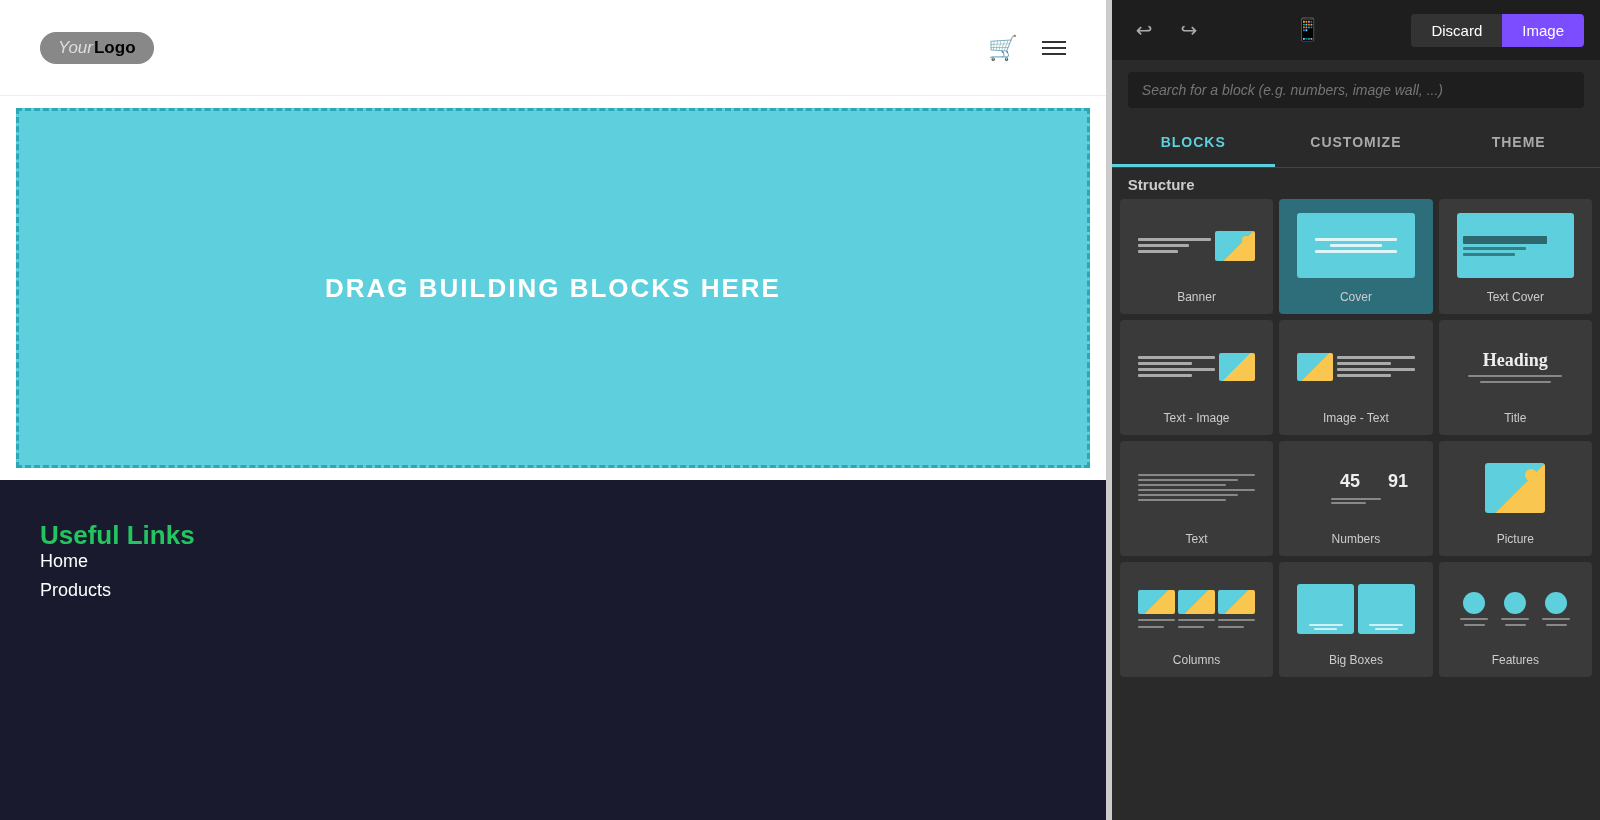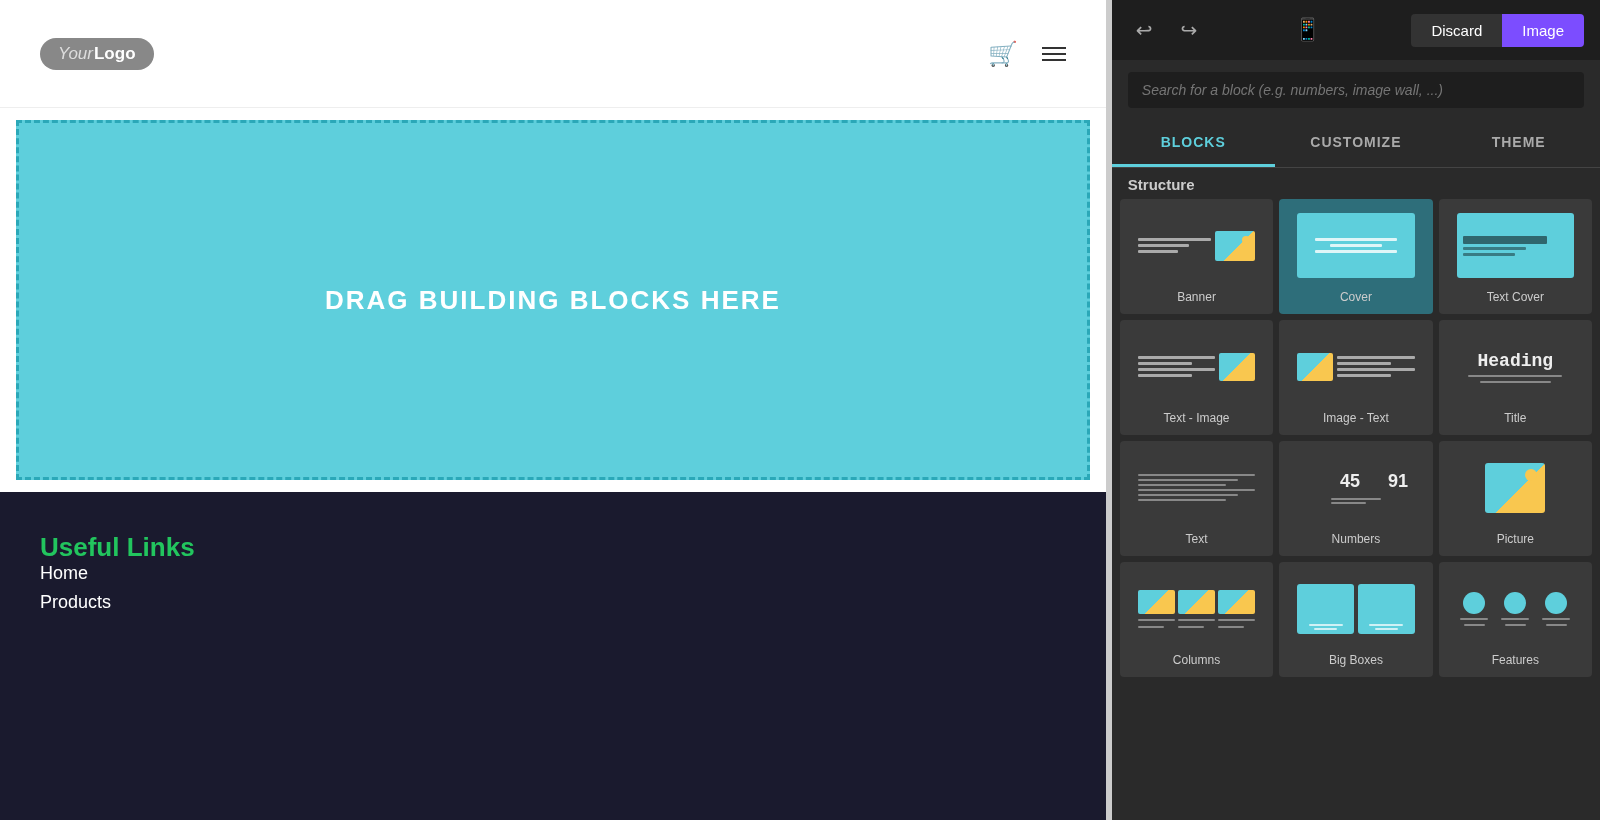--- a/index.html
+++ b/index.html
@@ -11,21 +11,21 @@
       height: 820px;
       display: flex;
       flex-direction: column;
       background: #fff;
       overflow: hidden;
     }
 
     
     #site-header {
       width: 100%;
-      height: 108px;
+      height: 96px;
       background: #fff;
       display: flex;
       align-items: center;
       justify-content: space-between;
       padding: 0 40px;
       border-bottom: 1px solid #eee;
       flex-shrink: 0;
     }
     #header-icons {
       display: flex;
@@ -293,21 +293,21 @@
     .thumb-imgtext .it-lines .il.short { width: 70%; }
 
     
     .thumb-title-wrap {
       width: 88%;
       display: flex;
       flex-direction: column;
       align-items: center;
       gap: 4px;
     }
-    .thumb-title-big { font-size: 18px; font-weight: 900; color: #eee; font-family: Liberation Mono, monospace; }
+    .thumb-title-big { font-size: 18px; font-weight: 900; color: #eee; font-family: Liberation Serif, serif; }
     .thumb-title-line { height: 2px; background: #888; width: 80%; border-radius: 1px; }
 
     
     .thumb-text-wrap {
       width: 88%;
       display: flex;
       flex-direction: column;
       gap: 3px;
     }
     .thumb-text-wrap .txtl { height: 2px; background: #888; border-radius: 1px; }
@@ -403,21 +403,21 @@
 
     .logo-oval {
       background: #888;
       border-radius: 24px;
       padding: 6px 18px;
       display: inline-flex;
       align-items: center;
       gap: 1px;
     }
     .logo-your { color: #ddd; font-style: italic; font-size: 17px; font-weight: normal; }
-    .logo-logo { color: #ffffff; font-weight: bold; font-size: 17px; }
+    .logo-logo { color: #000000; font-weight: bold; font-size: 17px; }
   </style>
 </head>
 <body>
 
 <div id="preview-panel">
 
   <div id="site-header">
     <div class="logo-oval">
       <span class="logo-your">Your</span>
       <span class="logo-logo">Logo</span>

